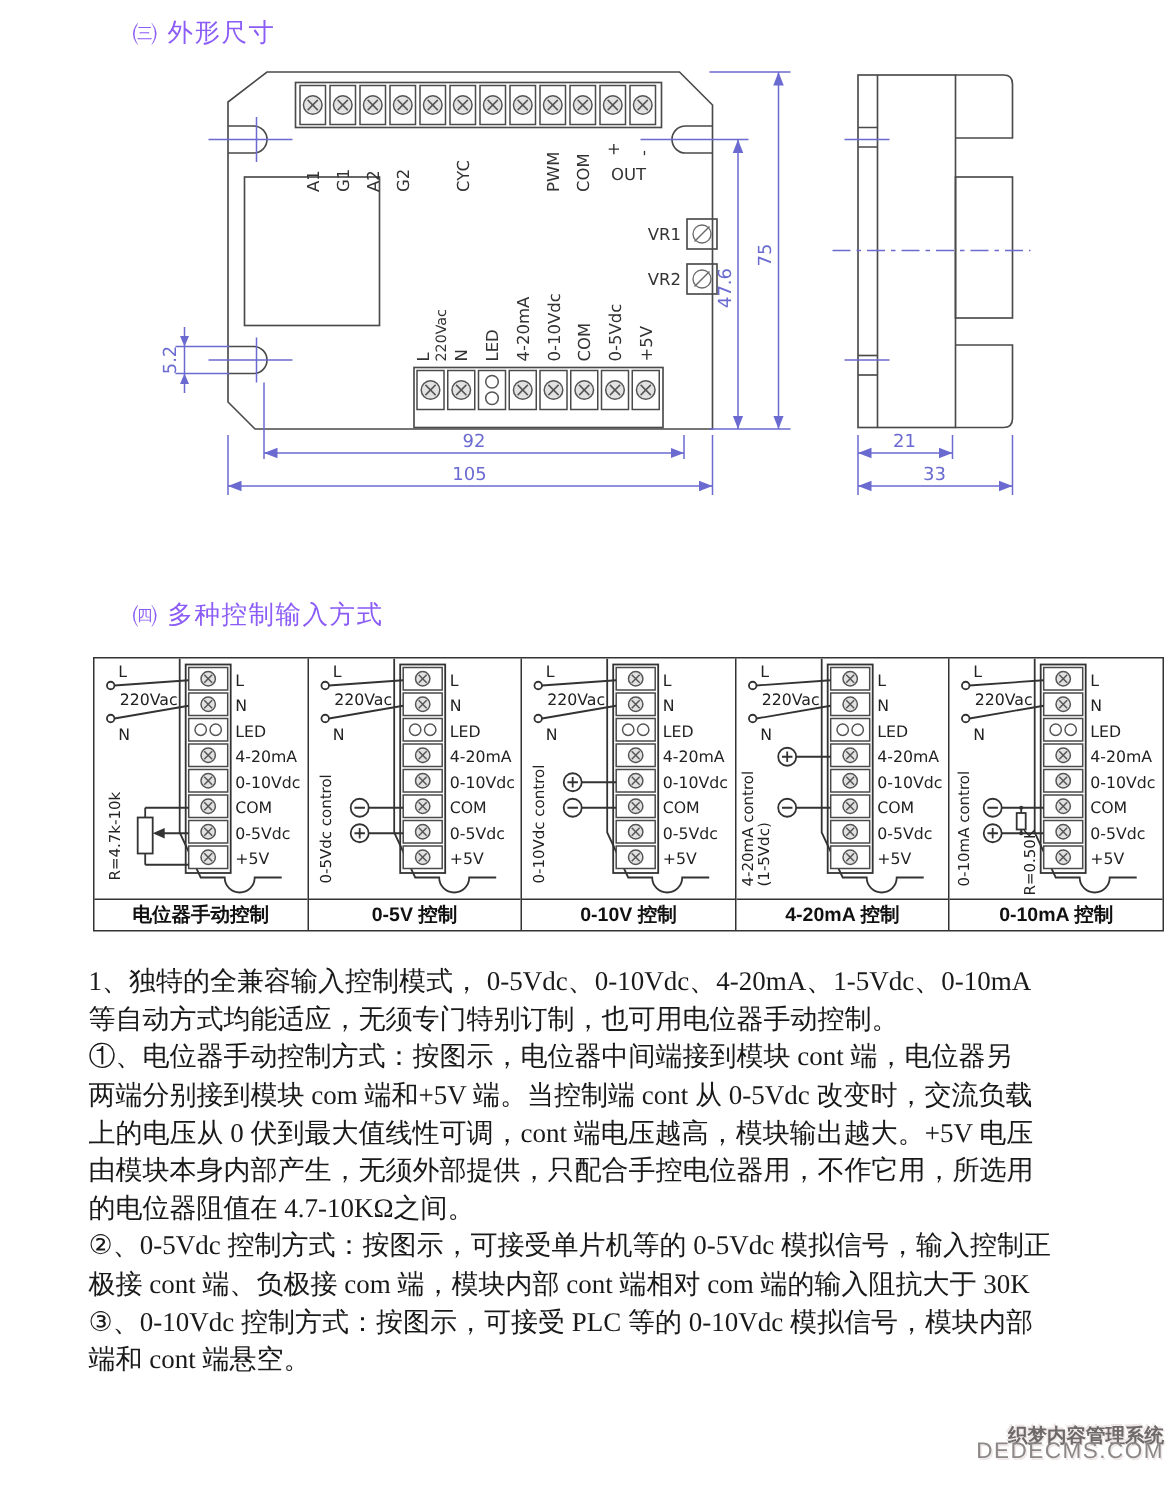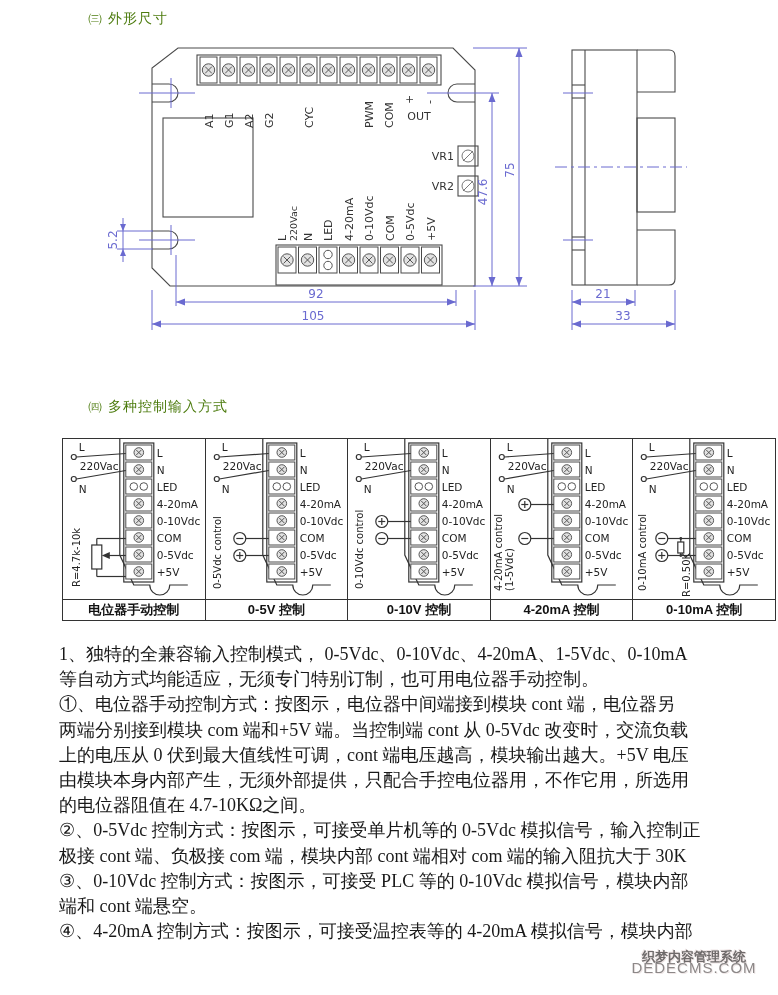--- a/index.html
+++ b/index.html
@@ -1,18 +1,18 @@
 <!DOCTYPE html>
 <html><head>
 <meta charset="utf-8">
 <style>
   html,body{margin:0;padding:0;background:#ffffff;}
   #page{position:relative;width:778px;height:995px;background:#ffffff;overflow:hidden;
         font-family:"Liberation Sans",sans-serif;color:#1c1c1c;}
-  .h{position:absolute;font-size:14px;color:#4d7c0f;letter-spacing:1px;white-space:nowrap;}
+  .h{position:absolute;font-size:17px;color:#8b5cf6;letter-spacing:1px;white-space:nowrap;}
   #h3{left:88px;top:10px;}
   #h4{left:88px;top:398px;}
   
   #outline-svg{position:absolute;left:75px;top:40px;}
   .line{stroke:#4a4a4a;stroke-width:1.1;fill:none;}
   .thin{stroke:#6a6a6a;stroke-width:0.9;fill:none;}
   .tbox{fill:#ffffff;stroke:#4a4a4a;stroke-width:1;}
   .scr{fill:#e2e2e2;stroke:#555;stroke-width:1;}
   .scrx{stroke:#555;stroke-width:1;}
   .led{fill:#ffffff;stroke:#555;stroke-width:1;}
@@ -29,21 +29,21 @@
   .caption{border-top:1px solid #333;height:20px;line-height:20px;text-align:center;
            font-weight:bold;font-size:13px;color:#111;white-space:nowrap;overflow:hidden;}
   .pline{stroke:#333;stroke-width:1.2;fill:none;}
   .plab{fill:#222;font-size:10.5px;font-family:"DejaVu Sans",sans-serif;}
   .pvlab{fill:#222;font-size:10px;font-family:"DejaVu Sans",sans-serif;}
   
   #bodytext{position:absolute;left:59px;top:642px;width:716px;
             font-family:"Liberation Serif",serif;font-size:18px;color:#191919;}
   .tline{height:25.2px;line-height:25.2px;white-space:nowrap;}
   
-  #watermark{position:absolute;left:612px;top:950px;width:164px;text-align:center;line-height:1;}
+  #watermark{position:absolute;left:612px;top:950px;width:164px;text-align:right;line-height:1;}
   .wm1{font-size:13px;font-weight:bold;color:#6e6a6a;text-shadow:1px 1px 0 #efe6e6,-1px -1px 0 #efe6e6;}
   .wm2{font-size:15px;font-weight:normal;color:#8c8888;letter-spacing:1px;margin-top:-3px;
        text-shadow:1px 1px 0 #f0e8e8;}
 </style>
 </head>
 <body>
 
 <div id="page">
 
   <div id="h3" class="h">㈢ 外形尺寸</div>
@@ -589,21 +589,20 @@
     <div class="tline">等自动方式均能适应，无须专门特别订制，也可用电位器手动控制。</div>
     <div class="tline">①、电位器手动控制方式：按图示，电位器中间端接到模块 cont 端，电位器另</div>
     <div class="tline">两端分别接到模块 com 端和+5V 端。当控制端 cont 从 0-5Vdc 改变时，交流负载</div>
     <div class="tline">上的电压从 0 伏到最大值线性可调，cont 端电压越高，模块输出越大。+5V 电压</div>
     <div class="tline">由模块本身内部产生，无须外部提供，只配合手控电位器用，不作它用，所选用</div>
     <div class="tline">的电位器阻值在 4.7-10KΩ之间。</div>
     <div class="tline">②、0-5Vdc 控制方式：按图示，可接受单片机等的 0-5Vdc 模拟信号，输入控制正</div>
     <div class="tline">极接 cont 端、负极接 com 端，模块内部 cont 端相对 com 端的输入阻抗大于 30K</div>
     <div class="tline">③、0-10Vdc 控制方式：按图示，可接受 PLC 等的 0-10Vdc 模拟信号，模块内部</div>
     <div class="tline">端和 cont 端悬空。</div>
-    <div class="tline">④、4-20mA 控制方式：按图示，可接受温控表等的 4-20mA 模拟信号，模块内部</div>
   </div>
 
   <div id="watermark">
     <div class="wm1">织梦内容管理系统</div>
     <div class="wm2">DEDECMS.COM</div>
   </div>
 
 </div>
 
 </body></html>

